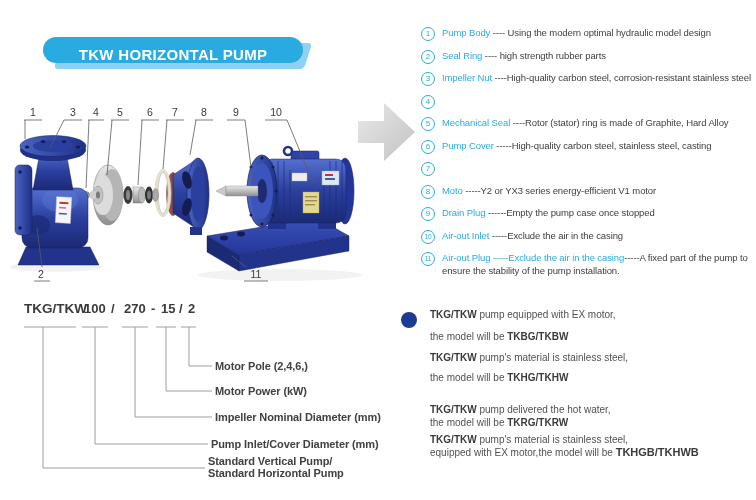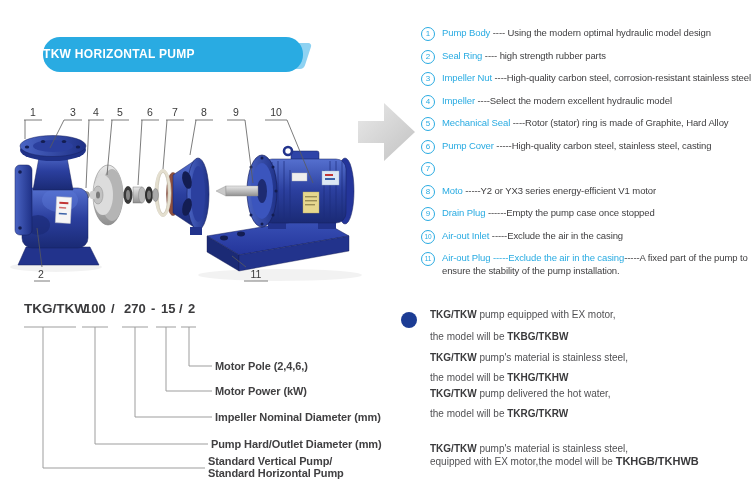--- a/index.html
+++ b/index.html
@@ -2,23 +2,23 @@
 <html><head>
 <meta charset="utf-8">
 <style>
   html,body{margin:0;padding:0;}
   body{width:756px;height:500px;position:relative;background:#ffffff;
        font-family:"Liberation Sans",sans-serif;overflow:hidden;}
 
   
   .banner-back{position:absolute;left:58px;top:43px;width:250px;height:26px;
        background:#8ed2f2;transform:skewX(-18deg);border-radius:4px;}
-  .banner{position:absolute;left:43px;top:37px;width:260px;height:35px;
+  .banner{position:absolute;left:43px;top:37px;width:260px;height:26px;
        background:#29abe2;border-radius:17px;color:#fff;font-weight:700;
-       font-size:12px;line-height:35px;letter-spacing:.3px;}
+       font-size:15px;line-height:35px;text-align:center;letter-spacing:.3px;}
 
   
   #diagram-svg{position:absolute;left:0;top:95px;}
   .numtxt{font-size:10.5px;fill:#3a3a3a;font-family:"Liberation Sans",sans-serif;}
   .leader{stroke:#5a5a5a;stroke-width:.8;fill:none;}
 
   
   .plist{position:absolute;left:421px;top:27px;width:334px;}
   .prow{display:flex;gap:7px;margin-bottom:8.5px;align-items:flex-start;}
   .cnum{flex:0 0 auto;width:12px;height:12px;border:1px solid #29abe2;border-radius:50%;
@@ -246,21 +246,20 @@
   <div class="prow">
     <span class="cnum">2</span>
     <span class="ptext"><span class="pname">Seal Ring</span><span class="pdesc"> ---- high strength rubber parts</span></span>
   </div>
   <div class="prow">
     <span class="cnum">3</span>
     <span class="ptext"><span class="pname">Impeller Nut</span><span class="pdesc"> ----High-quality carbon steel, corrosion-resistant stainless steel</span></span>
   </div>
   <div class="prow">
     <span class="cnum">4</span>
-    <span class="ptext"><span class="pname">Impeller</span><span class="pdesc"> ----Select the modern excellent hydraulic model</span></span>
   </div>
   <div class="prow">
     <span class="cnum">5</span>
     <span class="ptext"><span class="pname">Mechanical Seal</span><span class="pdesc"> ----Rotor (stator) ring is made of Graphite, Hard Alloy</span></span>
   </div>
   <div class="prow">
     <span class="cnum">6</span>
     <span class="ptext"><span class="pname">Pump Cover</span><span class="pdesc"> -----High-quality carbon steel, stainless steel, casting</span></span>
   </div>
   <div class="prow">
@@ -305,28 +304,28 @@
   <span class="mc-seg" style="left:111px">/</span>
   <span class="mc-seg" style="left:124px">270</span>
   <span class="mc-seg" style="left:151px">-</span>
   <span class="mc-seg" style="left:161px">15</span>
   <span class="mc-seg" style="left:179px">/</span>
   <span class="mc-seg" style="left:188px">2</span>
 
   <span class="mc-label" style="left:215px;top:360px">Motor Pole (2,4,6,)</span>
   <span class="mc-label" style="left:215px;top:385px">Motor Power  (kW)</span>
   <span class="mc-label" style="left:215px;top:411px">Impeller Nominal Diameter (mm)</span>
-  <span class="mc-label" style="left:211px;top:438px">Pump Hard/Outlet Diameter (mm)</span>
+  <span class="mc-label" style="left:211px;top:438px">Pump Inlet/Cover Diameter (mm)</span>
   <span class="mc-label" style="left:208px;top:455px">Standard Vertical Pump/</span>
   <span class="mc-label" style="left:208px;top:467px">Standard  Horizontal Pump</span>
 </div>
 
 <div class="bullet"></div>
 <div class="variants">
   <div class="vline" style="margin-bottom:9px"><span class="vb">TKG/TKW</span><span> pump equipped with EX motor,</span></div>
   <div class="vline" style="margin-bottom:8px"><span>the model will be </span><span class="vb">TKBG/TKBW</span></div>
   <div class="vline" style="margin-bottom:7px"><span class="vb">TKG/TKW</span><span> pump's material is stainless steel,</span></div>
-  <div class="vline" style="margin-bottom:3px"><span>the model will be </span><span class="vb">TKHG/TKHW</span></div>
-  <div class="vline" style="margin-bottom:7px"><span class="vb">TKG/TKW</span><span> pump delivered the hot water,</span></div>
-  <div class="vline" style="margin-bottom:22px"><span>the model will be </span><span class="vb">TKRG/TKRW</span></div>
+  <div class="vline" style="margin-bottom:19px"><span>the model will be </span><span class="vb">TKHG/TKHW</span></div>
+  <div class="vline" style=""><span class="vb">TKG/TKW</span><span> pump delivered the hot water,</span></div>
+  <div class="vline" style="margin-bottom:4px"><span>the model will be </span><span class="vb">TKRG/TKRW</span></div>
   <div class="vline" style="margin-bottom:0"><span class="vb">TKG/TKW</span><span> pump's material is stainless steel,</span></div>
   <div class="vline" style="margin-bottom:0"><span>equipped with EX motor,the model will be </span><span class="vb vbig">TKHGB/TKHWB</span></div>
 </div>
 
 </body></html>

